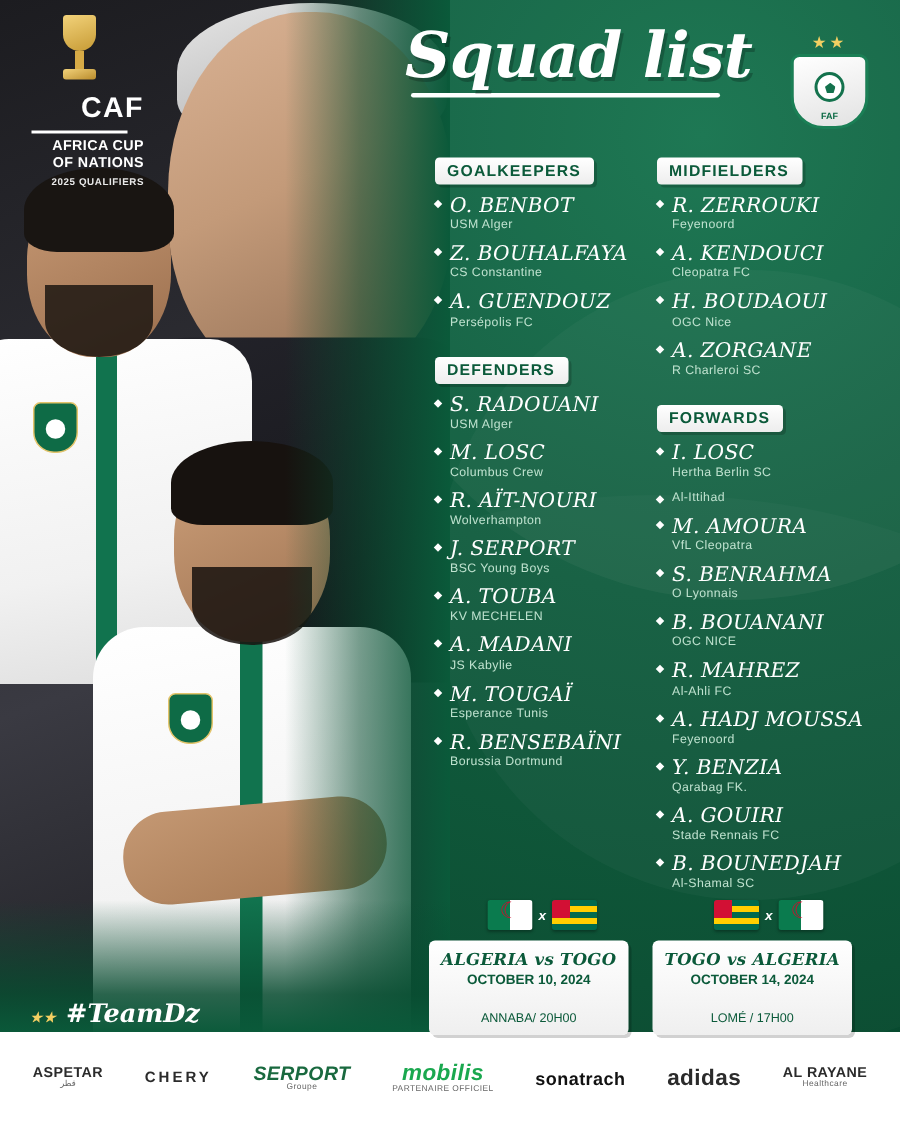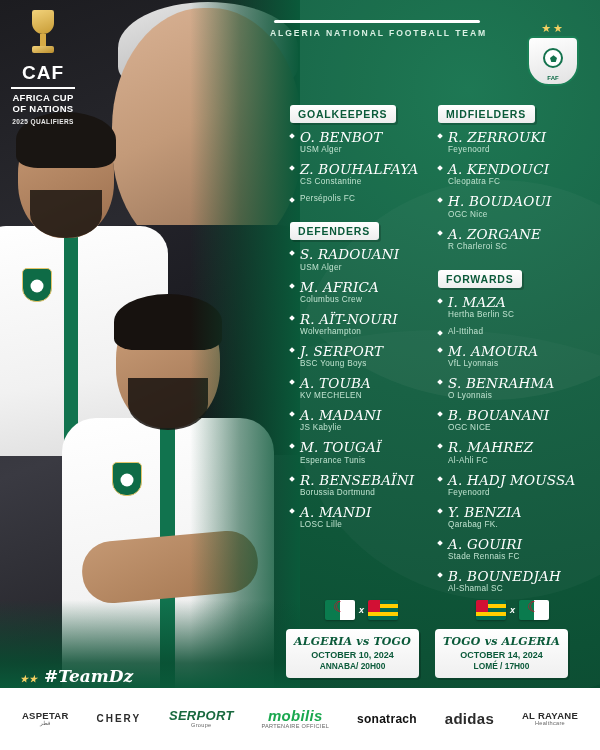--- a/index.html
+++ b/index.html
@@ -152,22 +152,22 @@
     background: linear-gradient(90deg, rgba(8,77,49,0) 0%, rgba(8,77,49,0.55) 45%, #0a5a3a 100%);
   }
   .photo-fade-bottom {
     position: absolute; left: 0; bottom: 0;
     width: 300px; height: 90px;
     background: linear-gradient(180deg, rgba(8,77,49,0) 0%, rgba(8,77,49,0.85) 70%, #0a5a3a 100%);
   }
 
   
   .caf {
-    position: absolute; left: 0; top: 10px;
-    width: 86px; text-align: center; color: #fff; z-index: 6;
+    position: absolute; left: 10px; top: 10px;
+    width: 86px; text-align: right; color: #fff; z-index: 6;
   }
   .trophy {
     width: 34px; height: 46px; margin: 0 auto 6px;
     position: relative;
   }
   .trophy .cup {
     position: absolute; left: 6px; top: 0;
     width: 22px; height: 24px;
     border-radius: 3px 3px 14px 14px;
     background: linear-gradient(160deg,#f2d27a,#c79b35);
@@ -282,21 +282,21 @@
   .pclub {
     font-size: 8.2px;
     color: #bfe2cf;
     letter-spacing: .3px;
     margin-top: 1px;
   }
   .spacer-md { height: 10px; }
 
   
   .matches {
-    position: absolute; left: 286px; bottom: 72px;
+    position: absolute; left: 286px; bottom: 60px;
     width: 282px; z-index: 6;
     display: flex; gap: 16px;
   }
   .match {
     flex: 1;
     background: linear-gradient(180deg,#ffffff,#efefef);
     border-radius: 4px;
     padding: 6px 4px 7px;
     text-align: center;
     box-shadow: 2px 2px 0 rgba(0,0,0,.18);
@@ -304,21 +304,21 @@
   .match-teams {
     font-family: "DejaVu Serif", serif;
     font-style: italic; font-weight: bold;
     font-size: 11px; color: #0b5a3a;
     letter-spacing: .2px;
   }
   .match-date {
     font-size: 9px; font-weight: bold; color: #0b5a3a; margin-top: 2px;
   }
   .match-venue {
-    font-size: 8.4px; font-weight: bold; color: #0b5a3a; margin-top: 1px;
+    font-size: 8.4px; font-weight: normal; color: #0b5a3a; margin-top: 15px;
   }
   .flags {
     position: absolute; bottom: 130px; width: 302px; left: 286px;
     display: flex; z-index: 6;
   }
   .flagpair { flex: 1; display: flex; align-items: center; justify-content: center; gap: 4px; }
   .flag { width: 30px; height: 20px; border-radius: 2px; overflow: hidden; display: flex; box-shadow: 0 1px 2px rgba(0,0,0,.3); }
   .flag-dz .l { width: 50%; background: #0a7b4e; }
   .flag-dz .r { width: 50%; background: #fff; position: relative; }
   .flag-dz .r::after { content:"☾"; position:absolute; left:-7px; top:-2px; color:#c8102e; font-size:15px; }
@@ -401,22 +401,22 @@
         <div class="base"></div>
     </div>
     <div class="caf-word">CAF</div>
     <div class="caf-rule"></div>
     <div class="caf-sub">AFRICA CUP</div>
     <div class="caf-sub">OF NATIONS</div>
     <div class="caf-sub2">2025 QUALIFIERS</div>
   </div>
 
   <div class="header">
+    <div class="title">Squad list</div>
     <div class="title-underline"></div>
-    <div class="subtitle">ALGERIA NATIONAL FOOTBALL TEAM</div>
 
     <div class="fed-logo">
       <div class="fed-stars">★★</div>
       <div class="fed-shield">
         <div class="ball"></div>
         <div class="band">FAF</div>
       </div>
     </div>
   </div>
 
@@ -427,32 +427,33 @@
 
       <div class="player">
         <div class="pname">O. BENBOT</div>
         <div class="pclub">USM Alger</div>
       </div>
       <div class="player">
         <div class="pname">Z. BOUHALFAYA</div>
         <div class="pclub">CS Constantine</div>
       </div>
       <div class="player">
+        <div class="pname">A. GUENDOUZ</div>
         <div class="pclub">Persépolis FC</div>
       </div>
 
       <div class="spacer-md"></div>
       <div class="section-tag">DEFENDERS</div>
 
       <div class="player">
         <div class="pname">S. RADOUANI</div>
         <div class="pclub">USM Alger</div>
       </div>
       <div class="player">
-        <div class="pname">M. AFRICA</div>
+        <div class="pname">M. LOSC</div>
         <div class="pclub">Columbus Crew</div>
       </div>
       <div class="player">
         <div class="pname">R. AÏT-NOURI</div>
         <div class="pclub">Wolverhampton</div>
       </div>
       <div class="player">
         <div class="pname">J. SERPORT</div>
         <div class="pclub">BSC Young Boys</div>
       </div>
@@ -465,24 +466,20 @@
         <div class="pclub">JS Kabylie</div>
       </div>
       <div class="player">
         <div class="pname">M. TOUGAÏ</div>
         <div class="pclub">Esperance Tunis</div>
       </div>
       <div class="player">
         <div class="pname">R. BENSEBAÏNI</div>
         <div class="pclub">Borussia Dortmund</div>
       </div>
-      <div class="player">
-        <div class="pname">A. MANDI</div>
-        <div class="pclub">LOSC Lille</div>
-      </div>
     </div>
 
     <div class="col col-right">
       <div class="section-tag">MIDFIELDERS</div>
 
       <div class="player">
         <div class="pname">R. ZERROUKI</div>
         <div class="pclub">Feyenoord</div>
       </div>
       <div class="player">
@@ -495,29 +492,29 @@
       </div>
       <div class="player">
         <div class="pname">A. ZORGANE</div>
         <div class="pclub">R Charleroi SC</div>
       </div>
 
       <div class="spacer-md"></div>
       <div class="section-tag">FORWARDS</div>
 
       <div class="player">
-        <div class="pname">I. MAZA</div>
+        <div class="pname">I. LOSC</div>
         <div class="pclub">Hertha Berlin SC</div>
       </div>
       <div class="player">
         <div class="pclub">Al-Ittihad</div>
       </div>
       <div class="player">
         <div class="pname">M. AMOURA</div>
-        <div class="pclub">VfL Lyonnais</div>
+        <div class="pclub">VfL Cleopatra</div>
       </div>
       <div class="player">
         <div class="pname">S. BENRAHMA</div>
         <div class="pclub">O Lyonnais</div>
       </div>
       <div class="player">
         <div class="pname">B. BOUANANI</div>
         <div class="pclub">OGC NICE</div>
       </div>
       <div class="player">

